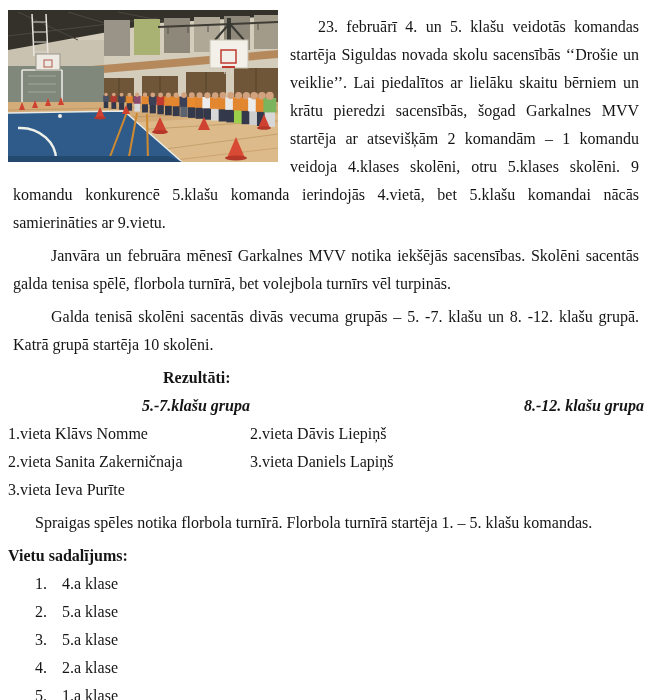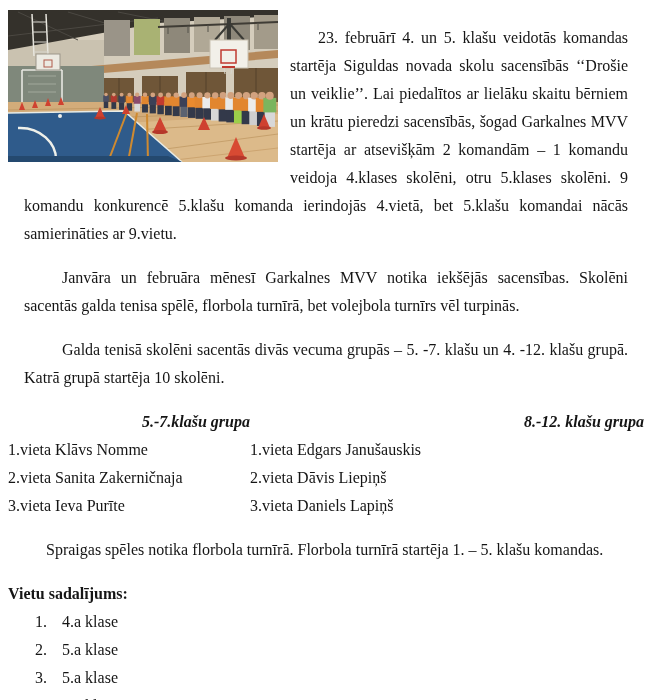--- a/index.html
+++ b/index.html
@@ -2,21 +2,21 @@
 <html><head>
 <meta charset="utf-8">
 <style>
   html, body { margin:0; padding:0; }
   body {
     width:648px; height:700px; background:#ffffff; overflow:hidden;
     font-family:"Liberation Serif","DejaVu Serif",serif;
     font-size:16px; line-height:28px; color:#151515;
   }
   .page { padding:8px 4px 0 8px; box-sizing:border-box; width:648px; }
-  p { margin:16px; text-align:justify; }
+  p { margin:5px; text-align:justify; }
   .photo {
     float:left; width:270px; height:152px;
     margin:2px 12px 14px 0;
   }
   .photo svg { display:block; width:270px; height:152px; }
   .p-first { text-indent:28px; }
   .p-std   { text-indent:38px; }
   .rez-heading { font-weight:bold; text-align:left; padding-left:155px; }
   .res-cols { display:flex; }
   .res-col1 { width:242px; }
@@ -211,33 +211,33 @@
         <polygon points="250,118 262,118 256,104" fill="#cf4130"></polygon>
         <ellipse cx="256" cy="118" rx="7" ry="1.8" fill="#b5372a"></ellipse>
       </g>
     </svg>
   </figure>
 
   <p class="p-first">23. februārī 4. un 5. klašu veidotās komandas startēja Siguldas novada skolu sacensībās ‘‘Drošie un veiklie’’. Lai piedalītos ar lielāku skaitu bērniem un krātu pieredzi sacensībās, šogad Garkalnes MVV startēja ar atsevišķām 2 komandām – 1 komandu veidoja 4.klases skolēni, otru 5.klases skolēni. 9 komandu konkurencē 5.klašu komanda ierindojās 4.vietā, bet 5.klašu komandai nācās samierināties ar 9.vietu.</p>
 
   <p class="p-std">Janvāra un februāra mēnesī Garkalnes MVV notika iekšējās sacensības. Skolēni sacentās galda tenisa spēlē, florbola turnīrā, bet volejbola turnīrs vēl turpinās.</p>
 
-  <p class="p-std">Galda tenisā skolēni sacentās divās vecuma grupās – 5. -7. klašu un 4. -12. klašu grupā. Katrā grupā startēja 10 skolēni.</p>
-
+  <p class="p-std">Galda tenisā skolēni sacentās divās vecuma grupās – 5. -7. klašu un 8. -12. klašu grupā. Katrā grupā startēja 10 skolēni.</p>
+
+  <div class="rez-heading">Rezultāti:</div>
 
   <div class="res-cols">
     <div class="res-col1">
       <div class="res-title">5.-7.klašu grupa</div>
       <div class="res-row">1.vieta Klāvs Nomme</div>
       <div class="res-row">2.vieta Sanita Zakerničnaja</div>
       <div class="res-row">3.vieta Ieva Purīte</div>
     </div>
     <div class="res-col2">
       <div class="res-title">8.-12. klašu grupa</div>
-      <div class="res-row">1.vieta Edgars Janušauskis</div>
       <div class="res-row">2.vieta Dāvis Liepiņš</div>
       <div class="res-row">3.vieta Daniels Lapiņš</div>
     </div>
   </div>
 
   <p class="p-spraigas">Spraigas spēles notika florbola turnīrā. Florbola turnīrā startēja 1. – 5. klašu komandas.</p>
 
   <div class="list-heading">Vietu sadalījums:</div>
 
   <div class="olist">

